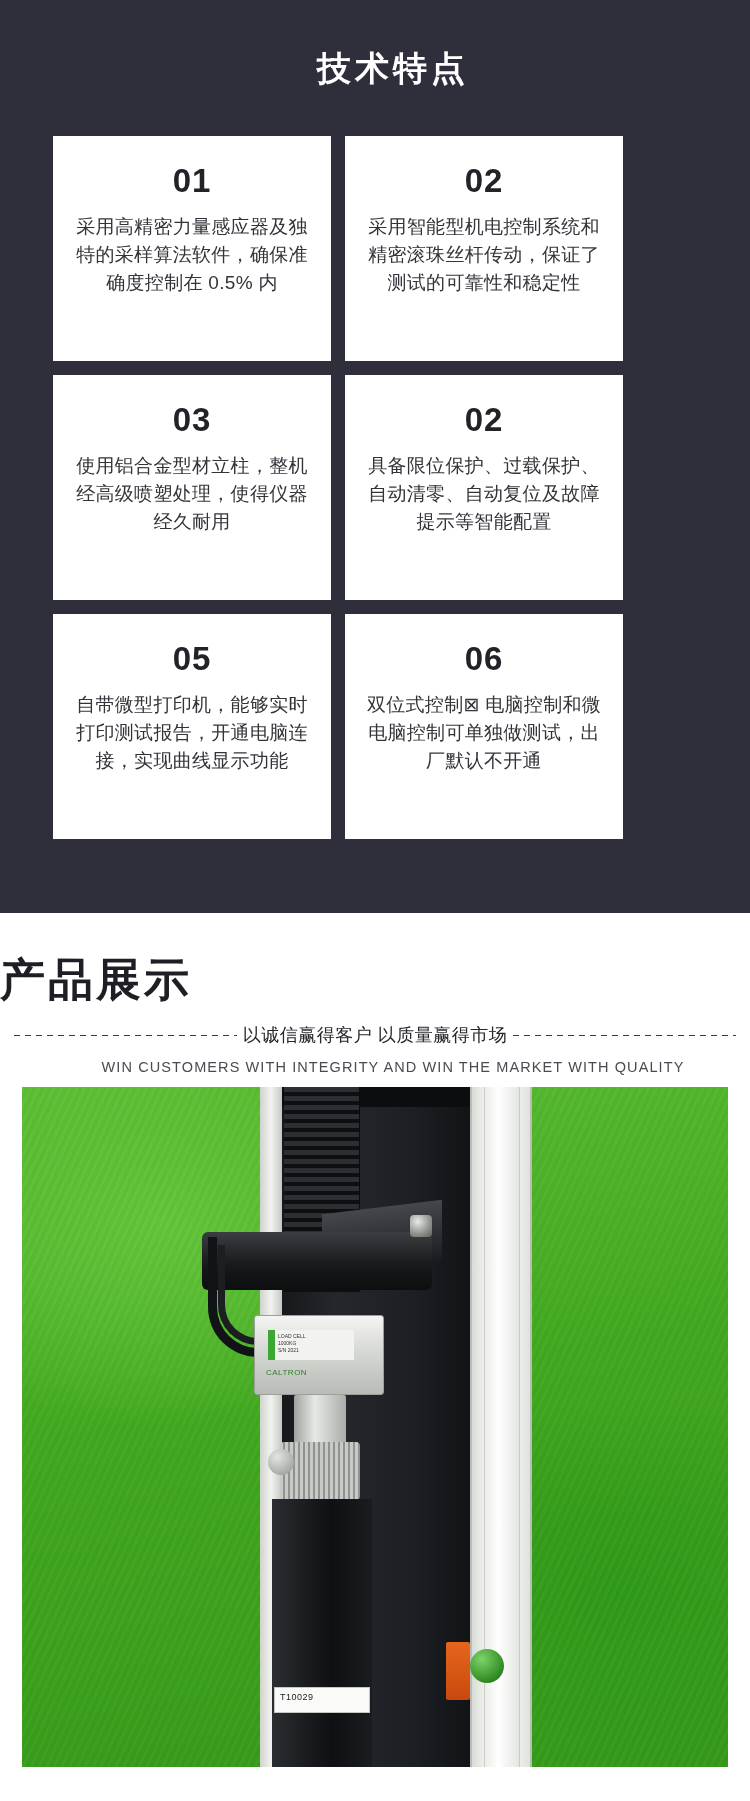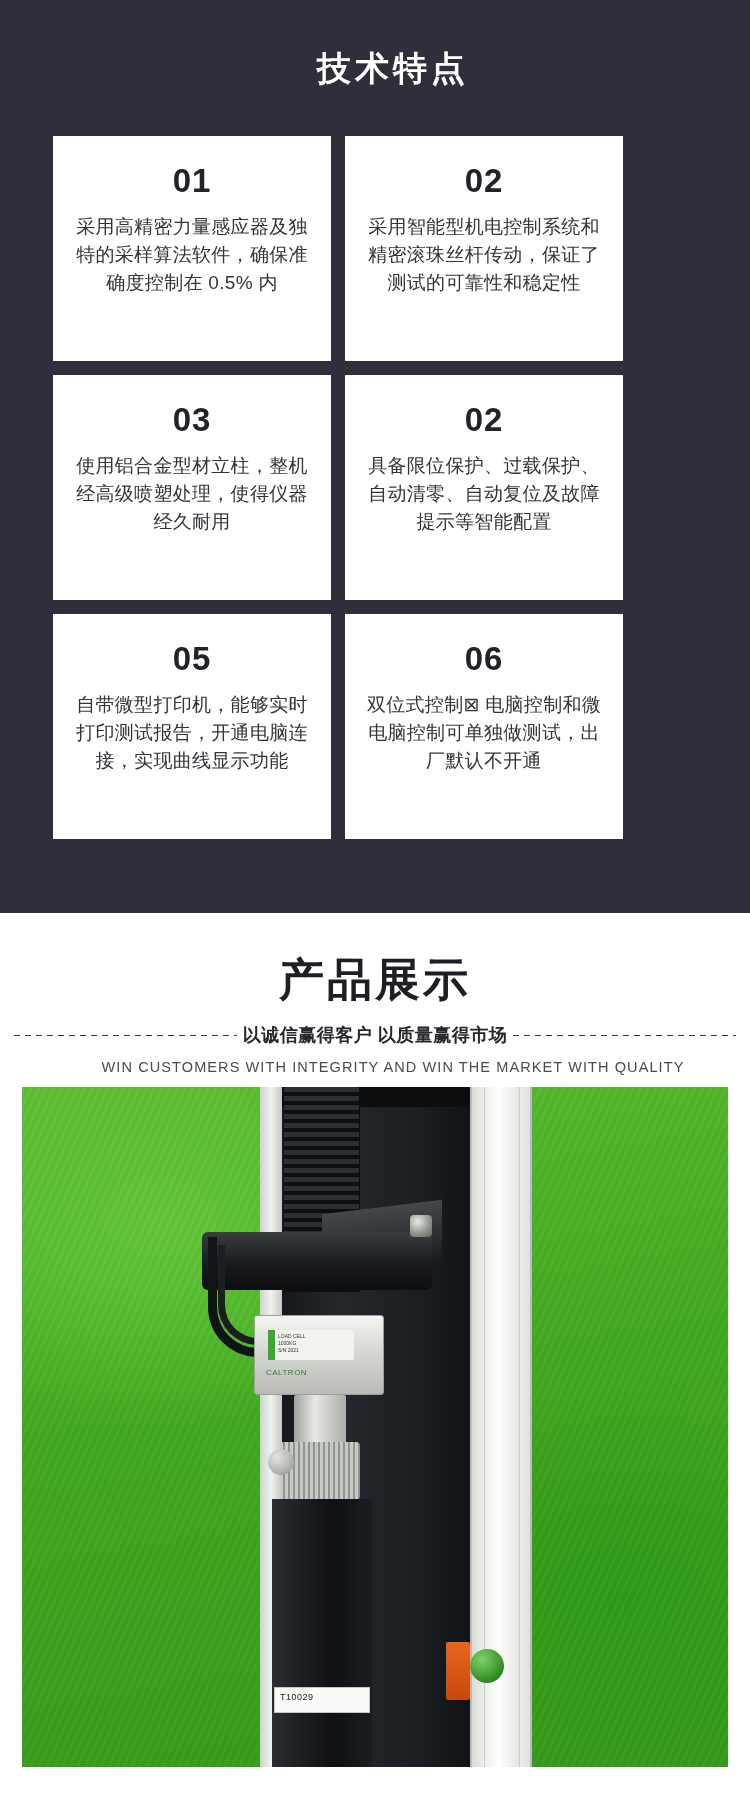--- a/index.html
+++ b/index.html
@@ -61,21 +61,21 @@
     text-align: center;
     letter-spacing: 0.3px;
   }
 
   
   .showcase-section {
     background: #ffffff;
     padding: 42px 0 0 0;
   }
   .showcase-title {
-    text-align: center;
+    text-align: left;
     font-size: 45px;
     font-weight: bold;
     color: #1e1e24;
     letter-spacing: 3px;
     line-height: 1.1;
     margin-bottom: 18px;
   }
   .showcase-sub-row {
     display: flex;
     align-items: center;
@@ -89,21 +89,20 @@
     background-image: repeating-linear-gradient(to right, #3a3a42 0 6px, transparent 6px 11px);
     position: relative;
     top: 1px;
   }
   .showcase-sub {
     font-size: 18px;
     color: #26262c;
     padding: 0 6px;
     white-space: nowrap;
     letter-spacing: 0.5px;
-    font-weight: bold;
   }
   .showcase-en {
     text-align: center;
     font-size: 14.5px;
     color: #4a4a52;
     letter-spacing: 1.1px;
     margin-bottom: 12px;
     padding-left: 36px;
   }
 

